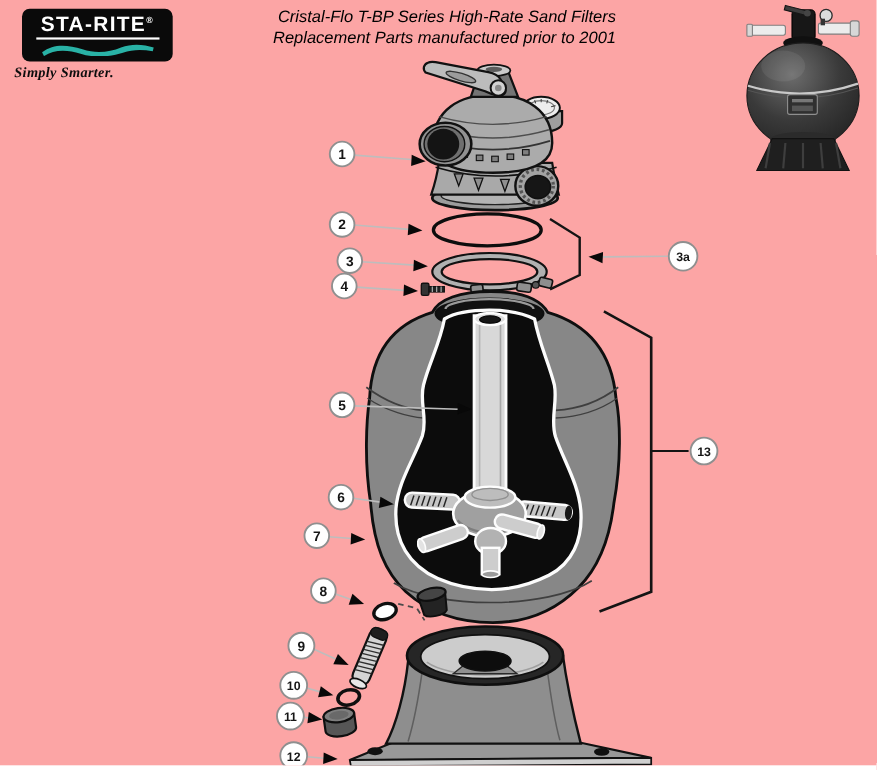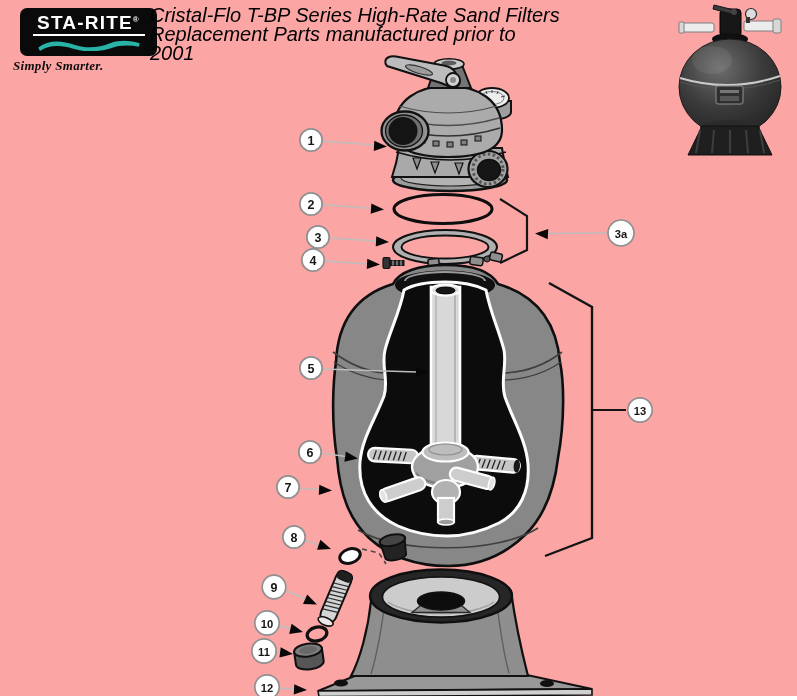--- a/index.html
+++ b/index.html
@@ -6,22 +6,22 @@
   .page{position:relative;width:797px;height:696px;background:#fca5a5;overflow:hidden;
         font-family:"Liberation Sans",sans-serif;}
   .logo-box{position:absolute;left:20px;top:8px;width:137px;height:48px;background:#0a0a0a;
         border-radius:7px;display:flex;flex-direction:column;align-items:center;justify-content:center;}
   .logo-text{color:#fff;font-weight:bold;font-size:19px;letter-spacing:1.2px;line-height:1;}
   .logo-text sup{font-size:8px;}
   .logo-rule{width:112px;height:2px;background:#fff;margin:2px 0 1px;}
   .logo-wave{width:118px;height:14px;display:block;}
   .tagline{position:absolute;left:13px;top:58px;font-family:"Liberation Serif",serif;
         font-style:italic;font-weight:bold;font-size:13px;color:#0d0d0d;letter-spacing:.3px;}
-  .title{position:absolute;left:150px;top:6px;width:410px;text-align:left;font-style:italic;
-        font-size:20px;line-height:19px;color:#000;}
+  .title{position:absolute;left:150px;top:6px;width:410px;text-align:right;font-style:italic;
+        font-size:15px;line-height:19px;color:#000;}
   .photo{position:absolute;left:676px;top:2px;width:117px;height:157px;}
   .diagram{position:absolute;left:0;top:0;width:797px;height:700px;}
   .callout circle{fill:#fff;stroke:#8f8f8f;stroke-width:1.7;}
   .callout text{font-family:"Liberation Sans",sans-serif;font-size:12.5px;font-weight:700;
         fill:#161616;text-anchor:middle;}
   .callout text.small{font-size:11.2px;}
   .callout line{stroke:#bdbdbd;stroke-width:1.5;}
   .callout polygon{fill:#080808;}
 </style>
 </head>

